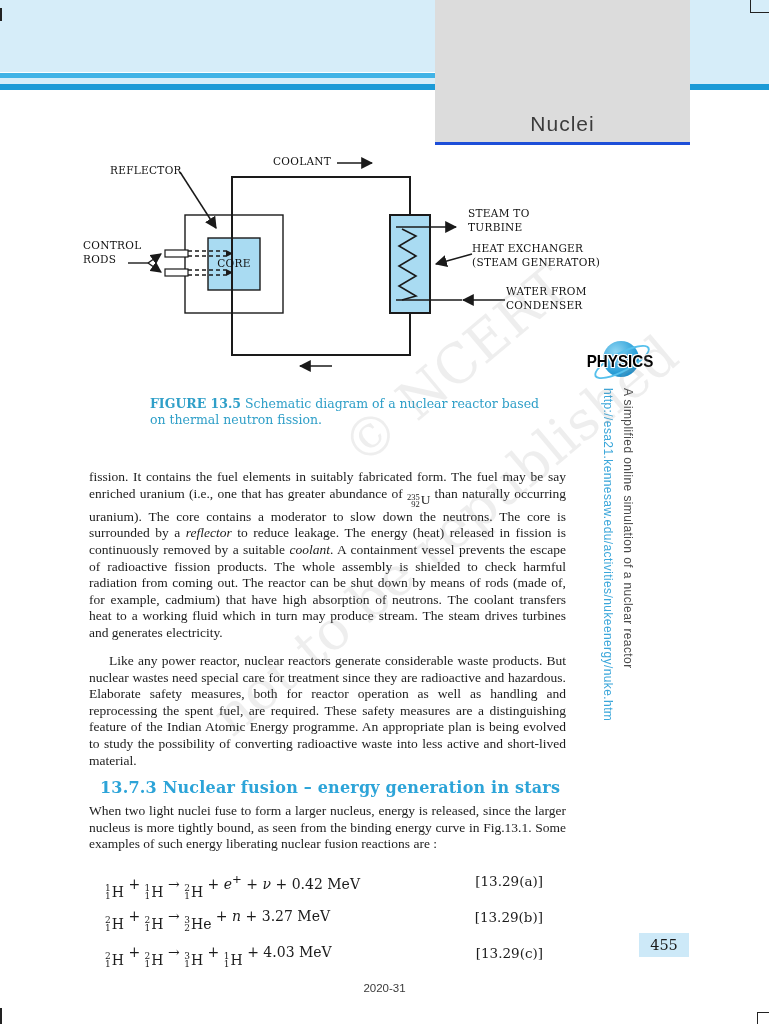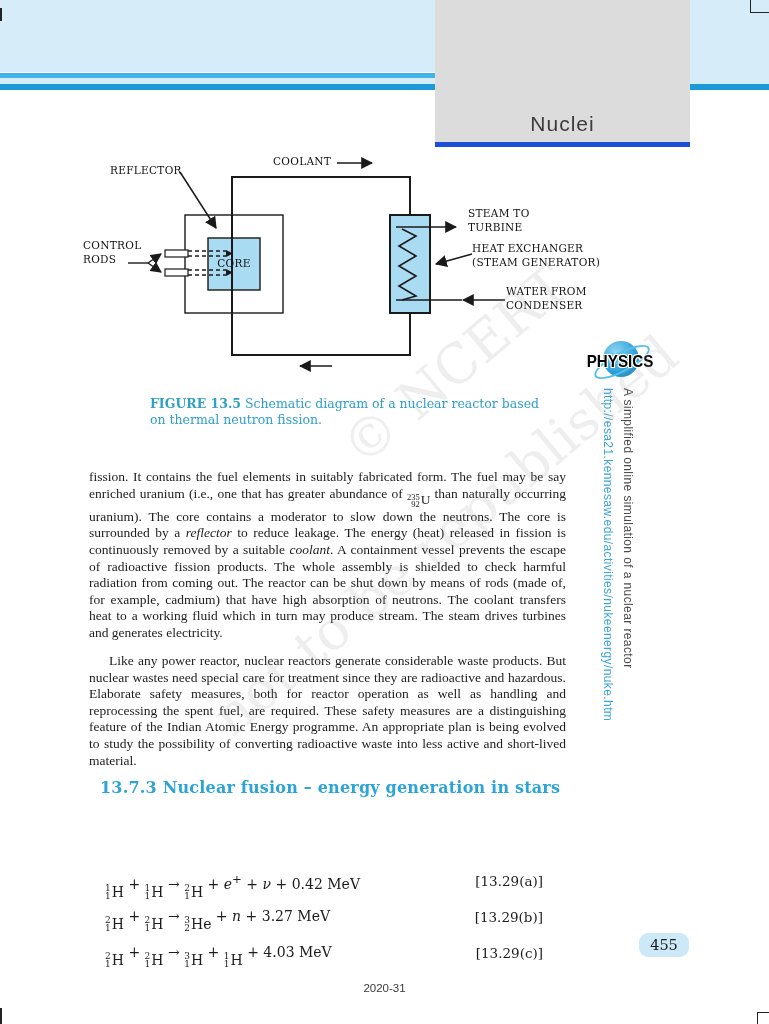--- a/index.html
+++ b/index.html
@@ -5,21 +5,21 @@
   html,body{margin:0;padding:0;background:#fff;}
   #page{position:relative;width:769px;height:1024px;background:#ffffff;overflow:hidden;
         font-family:"DejaVu Serif", serif;color:#1c1c1c;}
 
   
   .band-light{position:absolute;left:0;top:0;width:769px;height:85px;background:#d6edf9;}
   .band-white-line{position:absolute;left:0;top:72px;width:435px;height:1px;background:#ffffff;}
   .band-cyan{position:absolute;left:0;top:73px;width:435px;height:5px;background:#41b3e6;}
   .band-dark{position:absolute;left:0;top:84px;width:769px;height:6px;background:#1b9ad7;}
   .chapter-box{position:absolute;left:435px;top:0;width:255px;height:142px;background:#dcdcdc;
-               border-bottom:5px solid #1d4ed8;}
+               border-bottom:3px solid #1d4ed8;}
   .chapter-title{position:absolute;left:0;bottom:6px;width:100%;text-align:center;
                  font-family:"Liberation Sans", sans-serif;font-size:21px;font-weight:400;
                  letter-spacing:1px;color:#3c3c3c;}
 
   
   .crop{position:absolute;}
   .crop-tl{left:0;top:8px;width:2px;height:13px;background:#222;}
   .crop-tr{left:750px;top:0;width:18px;height:12px;border-left:1.5px solid #222;border-bottom:1.5px solid #222;}
   .crop-bl{left:0;top:1008px;width:2px;height:16px;background:#222;}
   .crop-br{left:757px;top:1012px;width:11px;height:11px;border-left:1.5px solid #222;border-top:1.5px solid #222;}
@@ -66,21 +66,21 @@
            font-size:8.5px;line-height:7px;margin-right:1px;font-style:normal;}
   .eqrow .nuc .nn{font-size:9px;line-height:8px;}
 
   
   .equations{position:absolute;left:105px;top:872px;width:438px;}
   .eqrow{position:relative;height:22px;margin-bottom:14px;font-size:14px;}
   .eqrow .eqlabel{position:absolute;right:0;top:1px;font-size:13.5px;}
 
   
   .pagenum{position:absolute;left:639px;top:933px;width:50px;height:24px;background:#cde9f8;
-           text-align:center;line-height:24px;font-size:14.5px;color:#1a1a1a;border-radius:9px;}
+           text-align:center;line-height:24px;font-size:14.5px;color:#1a1a1a;}
   .footer{position:absolute;left:0;top:982px;width:769px;text-align:center;
           font-family:"Liberation Sans", sans-serif;font-size:11.5px;color:#3a3a3a;}
 
   
   .wm{position:absolute;font-size:54px;font-family:"DejaVu Serif", serif;color:rgba(150,150,150,.16);
       white-space:nowrap;pointer-events:none;z-index:5;}
   .wm1{left:330px;top:430px;transform:rotate(-40deg);transform-origin:left top;}
   .wm2{left:200px;top:700px;transform:rotate(-40deg);transform-origin:left top;}
 </style>
 </head>
@@ -182,20 +182,21 @@
 
   <div class="bodyblock" id="p1">fission. It contains the fuel elements in suitably fabricated form. The fuel may be say enriched uranium (i.e., one that has greater abundance of <span class="nuc">
         <span class="nn">
           <span>235</span>
           <span>92</span>
         </span>
         <span>U</span>
       </span> than naturally occurring uranium). The core contains a moderator to slow down the neutrons. The core is surrounded by a <i>reflector</i> to reduce leakage. The energy (heat) released in fission is continuously removed by a suitable <i>coolant</i>. A containment vessel prevents the escape of radioactive fission products. The whole assembly is shielded to check harmful radiation from coming out. The reactor can be shut down by means of rods (made of, for example, cadmium) that have high absorption of neutrons. The coolant transfers heat to a working fluid which in turn may produce stream. The steam drives turbines and generates electricity.</div>
   <div class="bodyblock" id="p2">Like any power reactor, nuclear reactors generate considerable waste products. But nuclear wastes need special care for treatment since they are radioactive and hazardous. Elaborate safety measures, both for reactor operation as well as handling and reprocessing the spent fuel, are required. These safety measures are a distinguishing feature of the Indian Atomic Energy programme. An appropriate plan is being evolved to study the possibility of converting radioactive waste into less active and short-lived material.</div>
   <div class="section-heading">13.7.3  Nuclear fusion – energy generation in stars</div>
+  <div class="bodyblock" id="p3">When two light nuclei fuse to form a larger nucleus, energy is released, since the larger nucleus is more tightly bound, as seen from the binding energy curve in Fig.13.1. Some examples of such energy liberating nuclear fusion reactions are :</div>
 
   <div class="equations">
     <div class="eqrow">
       <span><span class="nuc">
             <span class="nn">
               <span>1</span>
               <span>1</span>
             </span>
             <span>H</span>
           </span> + <span class="nuc">

